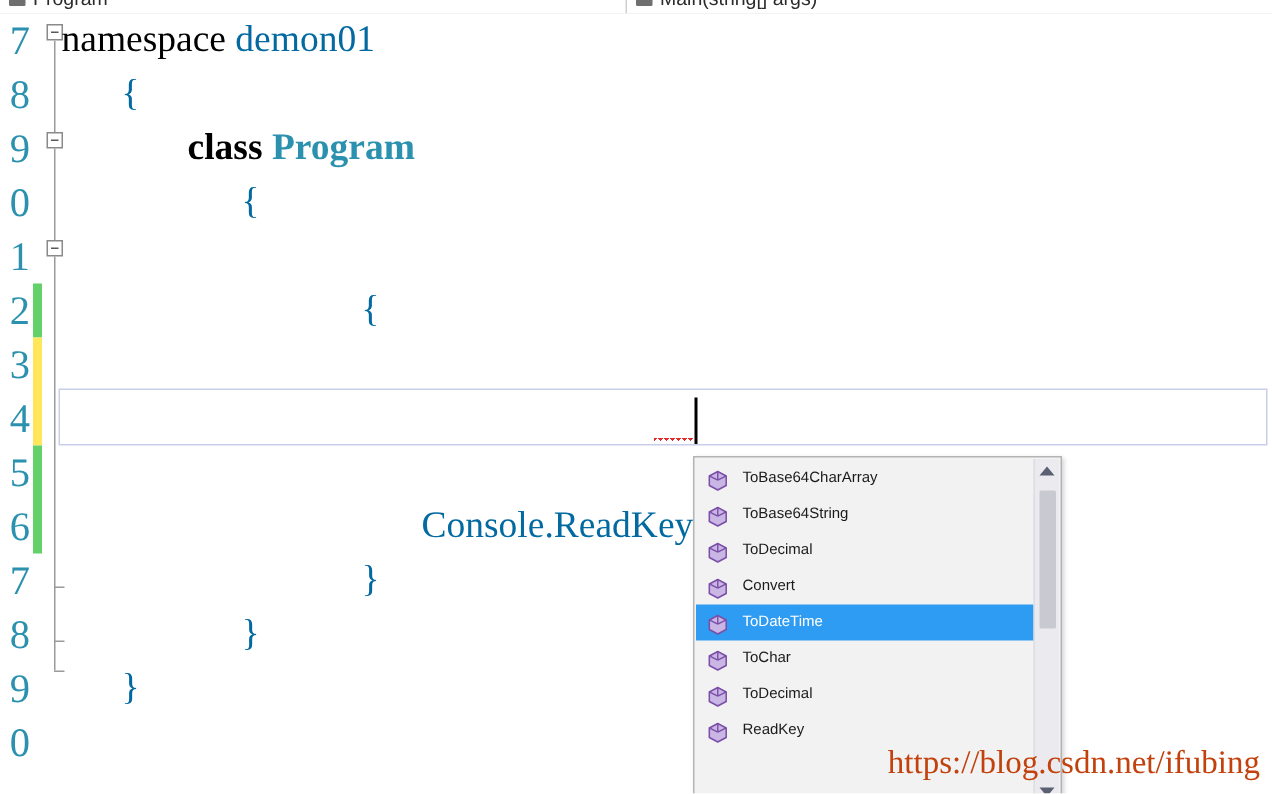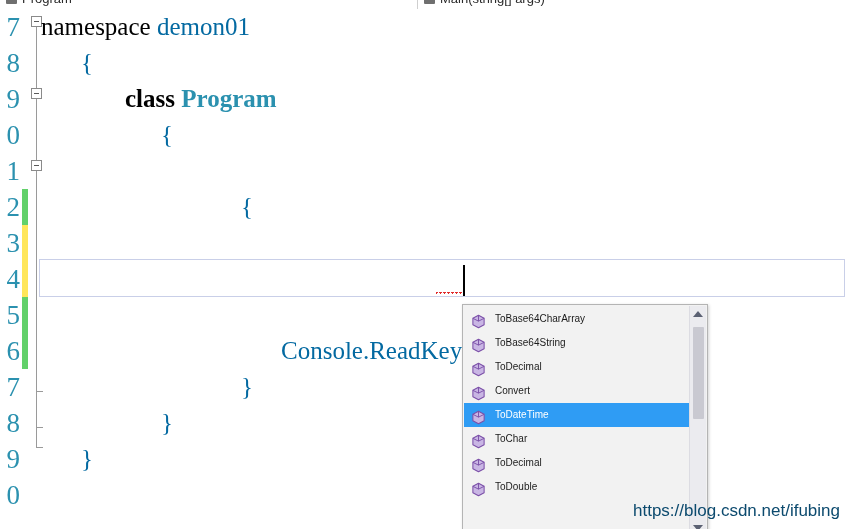--- a/index.html
+++ b/index.html
@@ -248,23 +248,23 @@
     height: 92px;
     background: #c9c9d1;
     border-radius: 1px;
   }
 
   
   .watermark {
     position: absolute;
     right: 8px;
     bottom: 8px;
-    font-family: Liberation Sans, sans-serif;
-    font-size: 17px;
-    color: #0c4a6e;
+    font-family: Liberation Serif, serif;
+    font-size: 22px;
+    color: #c2410c;
     white-space: nowrap;
     pointer-events: none;
   }
 </style>
 </head>
 <body>
 
 <div id="app">
 
   <div class="navbar">
@@ -380,21 +380,21 @@
                 <path d="M8 1.4 14 4.6v6.8L8 14.6 2 11.4V4.6Z" fill="#c9b6e4" stroke="#7b4fa8" stroke-width="1.1" stroke-linejoin="round"></path>
                 <path d="M8 1.4 8 7.6M8 7.6 2 4.6M8 7.6 14 4.6" stroke="#7b4fa8" stroke-width="1" fill="none"></path>
               </svg></span>
             <span class="is-label">ToDecimal</span>
           </div>
           <div class="is-item">
             <span class="is-icon"><svg viewBox="0 0 16 16" width="15" height="15">
                 <path d="M8 1.4 14 4.6v6.8L8 14.6 2 11.4V4.6Z" fill="#c9b6e4" stroke="#7b4fa8" stroke-width="1.1" stroke-linejoin="round"></path>
                 <path d="M8 1.4 8 7.6M8 7.6 2 4.6M8 7.6 14 4.6" stroke="#7b4fa8" stroke-width="1" fill="none"></path>
               </svg></span>
-            <span class="is-label">ToDouble</span>
+            <span class="is-label">ReadKey</span>
           </div>
         </div>
       <div class="is-scroll">
         <div class="is-arrow up">
             <i></i>
           </div>
         <div class="is-thumb"></div>
         <div class="is-arrow down">
             <i></i>
           </div>

